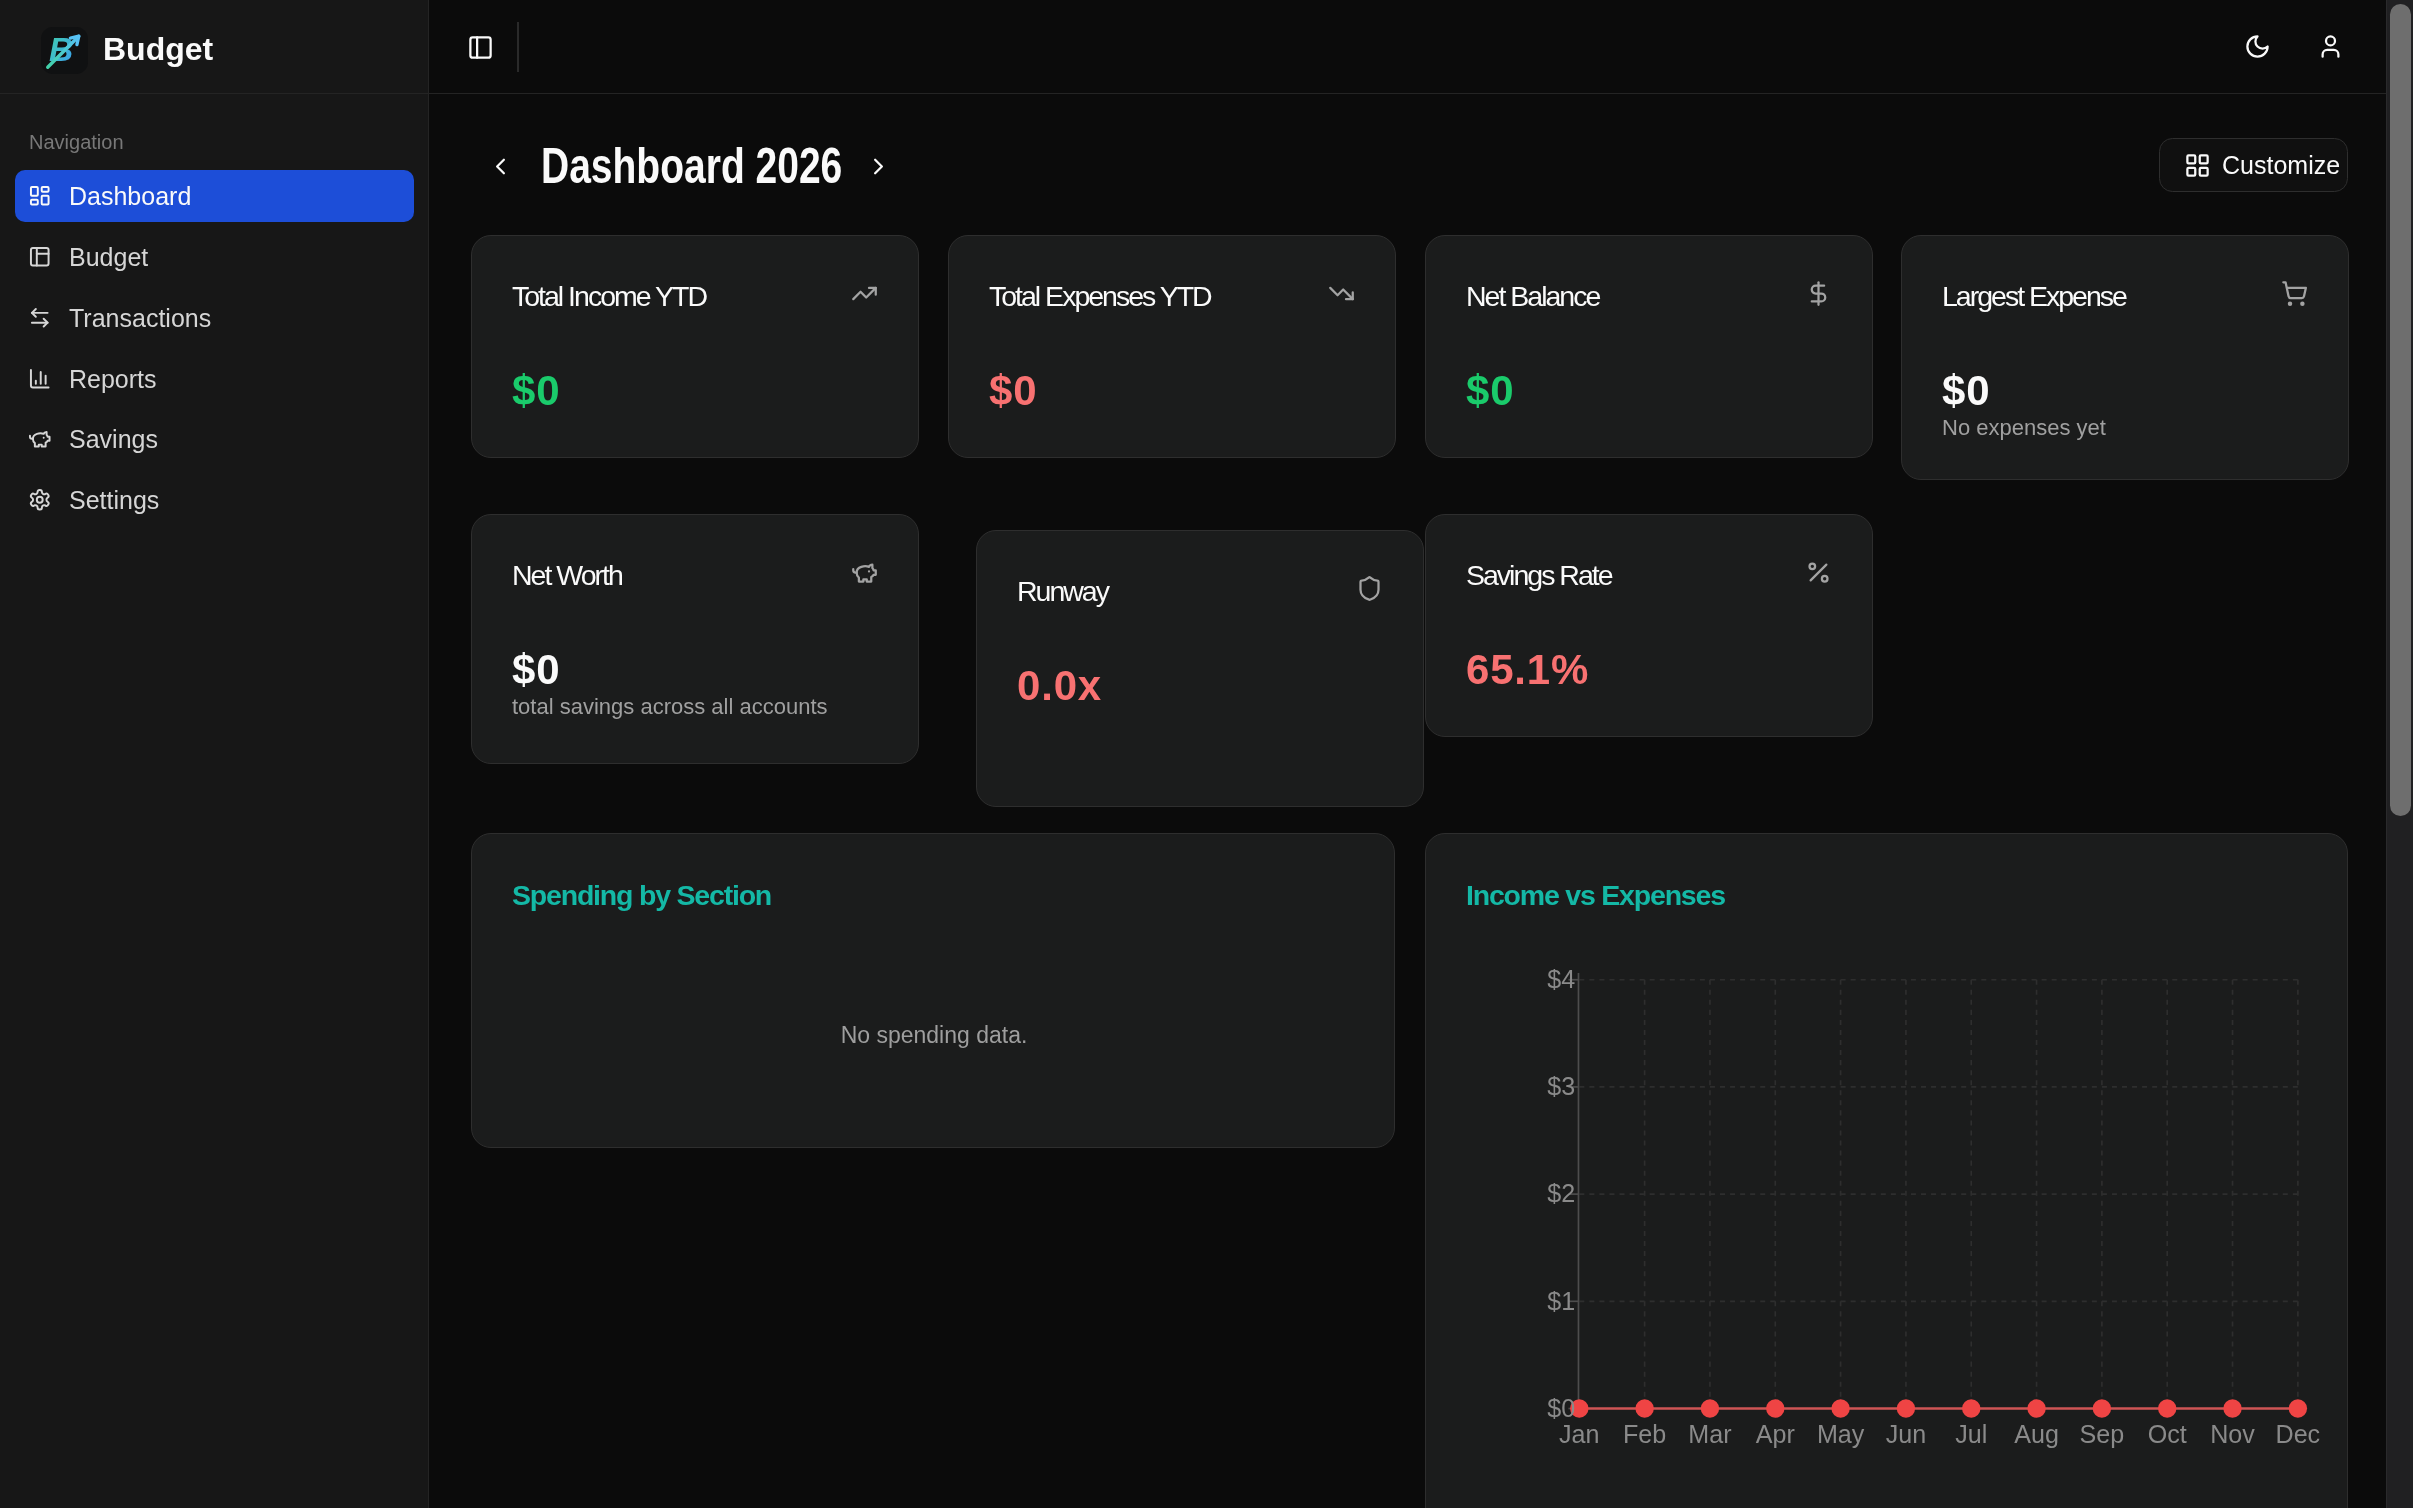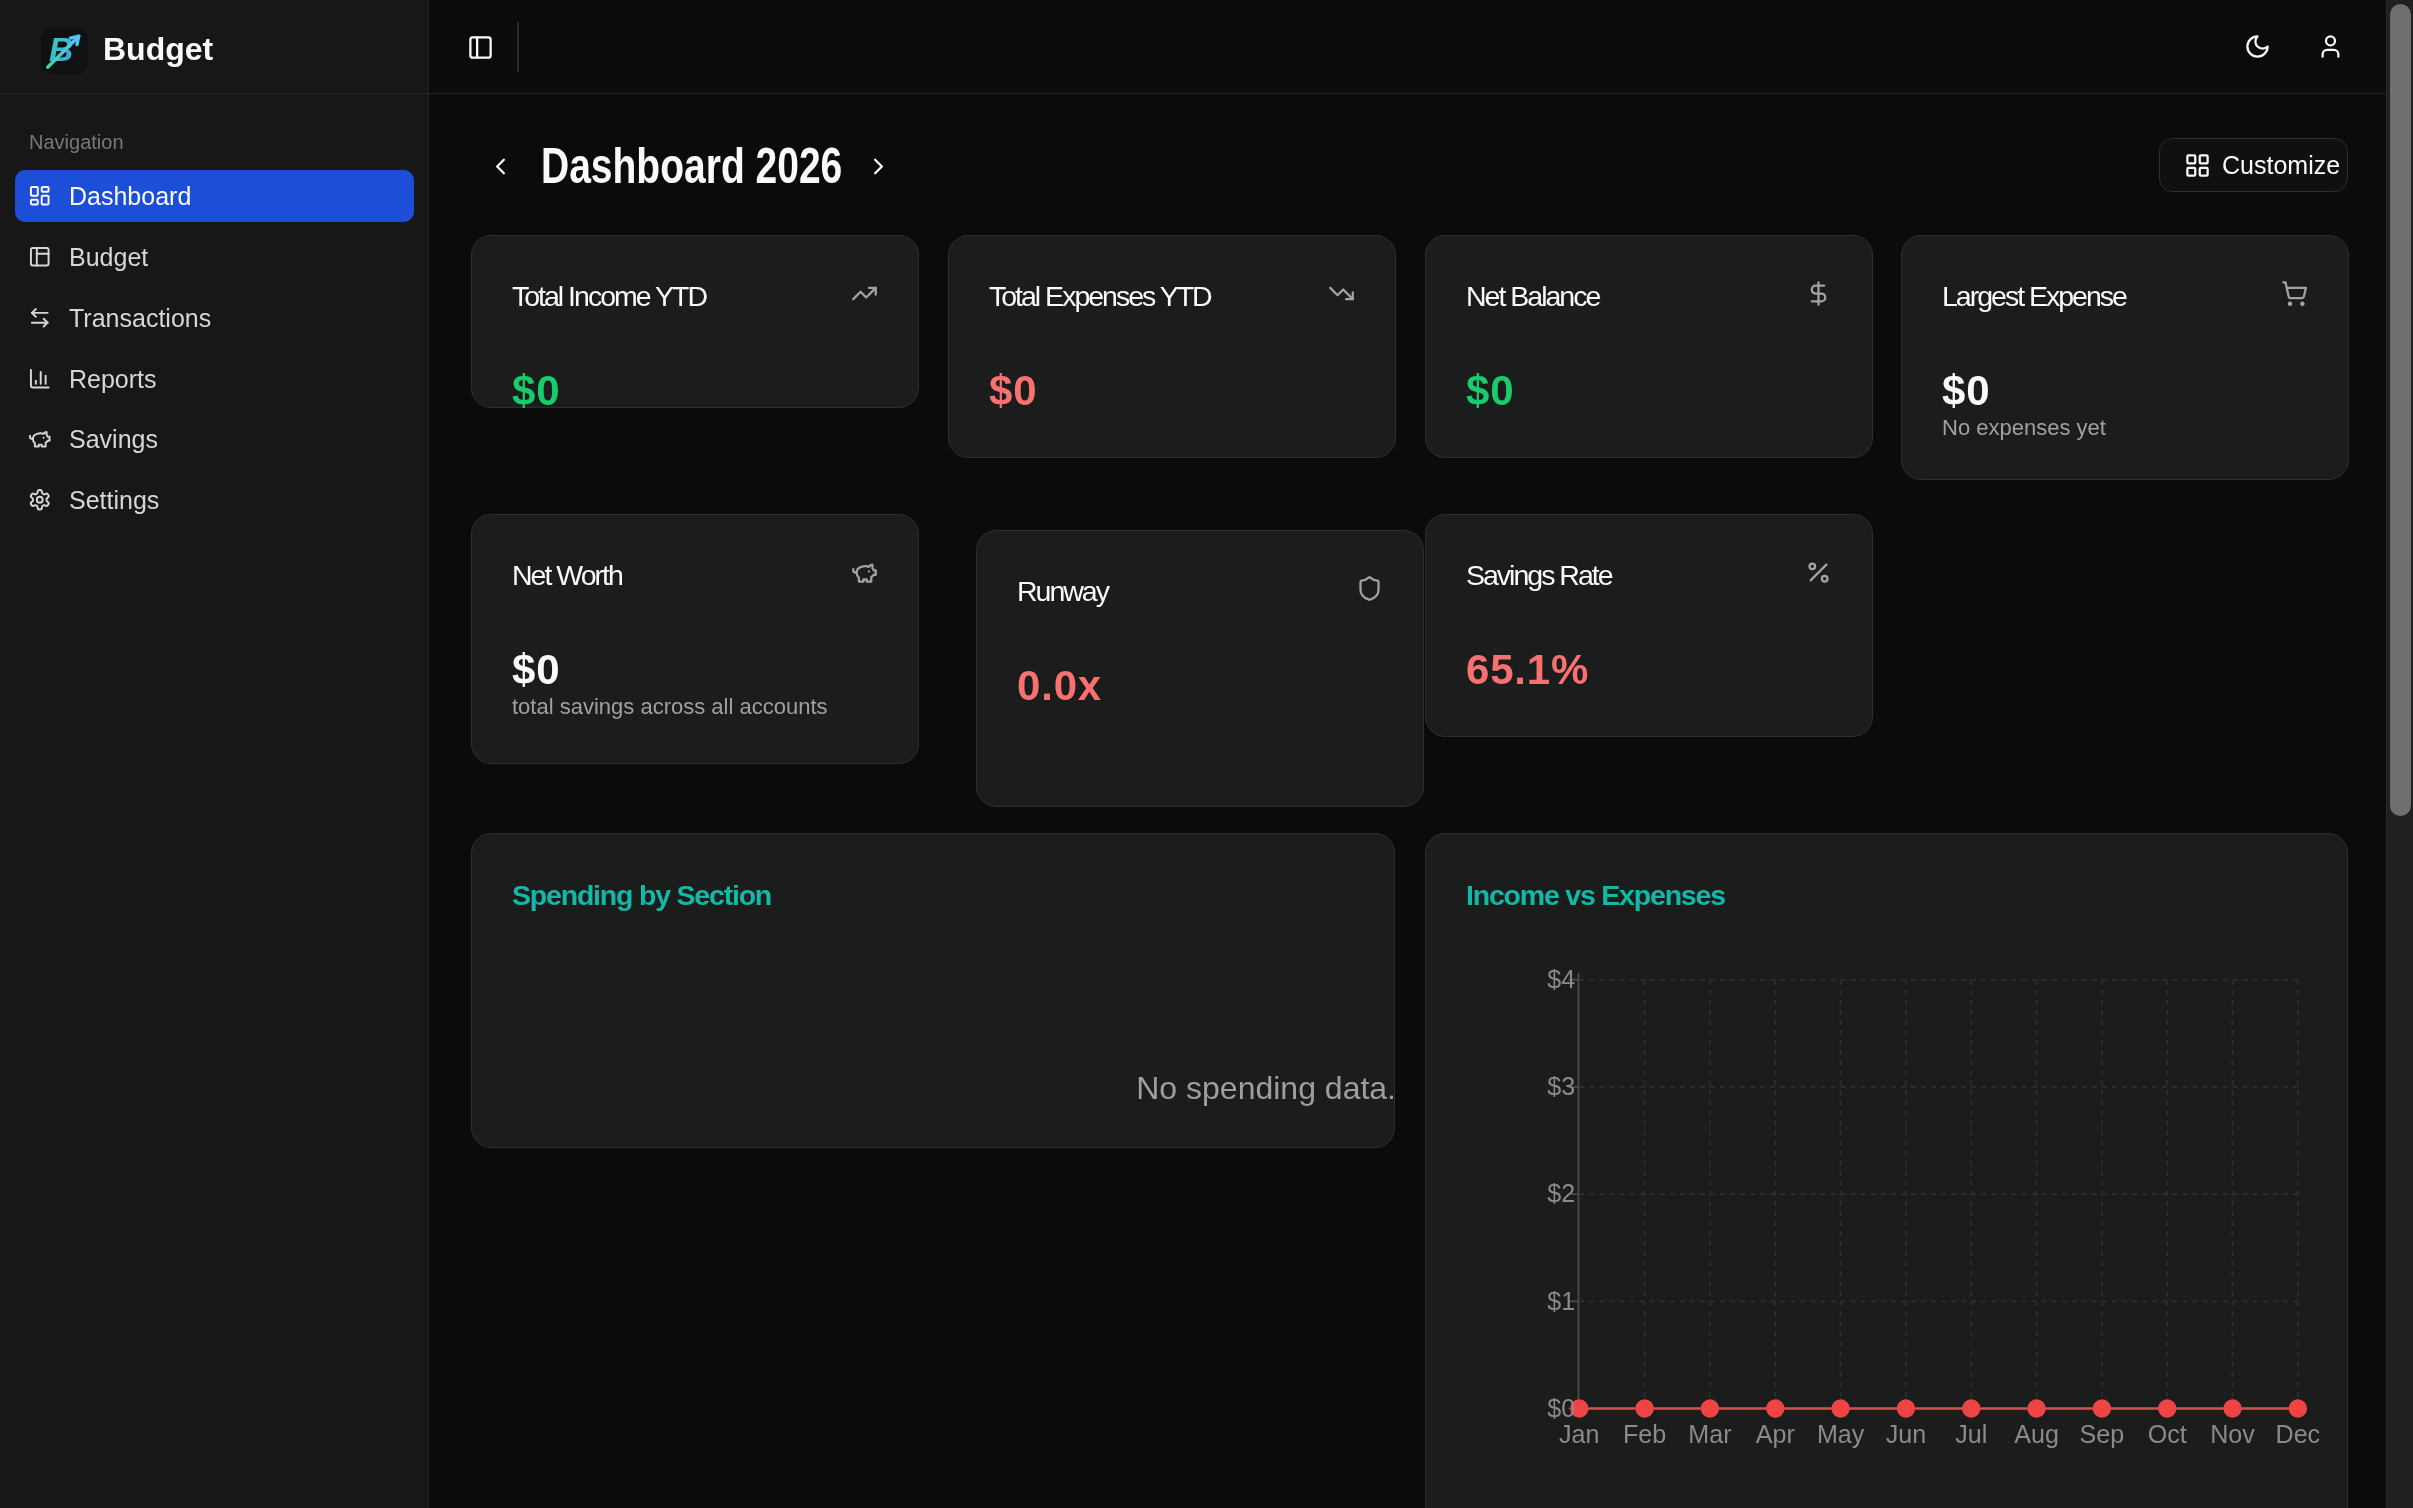--- a/index.html
+++ b/index.html
@@ -148,21 +148,21 @@
   <div id="custom-btn" class="abs">
     <svg class="lucide" style="position:absolute;left:23.5px;top:12.6px;" width="27" height="27" viewBox="0 0 24 24">
         <rect x="3" y="3" width="7" height="7" rx="1"></rect>
         <rect x="14" y="3" width="7" height="7" rx="1"></rect>
         <rect x="3" y="14" width="7" height="7" rx="1"></rect>
         <rect x="14" y="14" width="7" height="7" rx="1"></rect>
       </svg>
     <span>Customize</span>
   </div>
 
-  <div class="card abs" style="left:471px;top:235px;width:448px;height:173px;padding-left:32px;">
+  <div class="card abs" style="left:471px;top:235px;width:448px;height:223px;padding-left:32px;">
     <div class="ctitle">Total Income YTD</div>
     <svg class="cicon lucide" viewBox="0 0 24 24">
         <polyline points="22 7 13.5 15.5 8.5 10.5 2 17"></polyline>
         <polyline points="16 7 22 7 22 13"></polyline>
       </svg>
     <div class="cvalue green">$0</div>
   </div>
   <div class="card abs" style="left:948px;top:235px;width:448px;height:223px;">
     <div class="ctitle">Total Expenses YTD</div>
     <svg class="cicon lucide" viewBox="0 0 24 24">
@@ -212,21 +212,21 @@
     <svg class="cicon lucide" viewBox="0 0 24 24">
         <line x1="19" y1="5" x2="5" y2="19"></line>
         <circle cx="6.5" cy="6.5" r="2.5"></circle>
         <circle cx="17.5" cy="17.5" r="2.5"></circle>
       </svg>
     <div class="cvalue red">65.1%</div>
   </div>
 
   <div class="card abs" style="left:471px;top:833px;width:924px;height:315px;">
     <div class="bigtitle">Spending by Section</div>
-    <div class="abs" style="left:0;top:188px;width:924px;text-align:right;font-size:32px;color:#9e9e9e;margin-top:48px;">No spending data.</div>
+    <div class="abs" style="left:0;top:188px;width:924px;text-align:center;font-size:23px;color:#9e9e9e;">No spending data.</div>
   </div>
 
   <div class="card abs" style="left:1425px;top:833px;width:923px;height:1006px;">
     <div class="bigtitle">Income vs Expenses</div>
     <svg class="abs" style="left:0;top:0;" width="923" height="675" viewBox="0 0 1102 806">
 
       <g stroke="#2e2e2e" stroke-width="2" stroke-dasharray="6 6">
         <line x1="183" y1="174" x2="1043" y2="174"></line>
         <line x1="183" y1="302" x2="1043" y2="302"></line>
         <line x1="183" y1="430" x2="1043" y2="430"></line>

